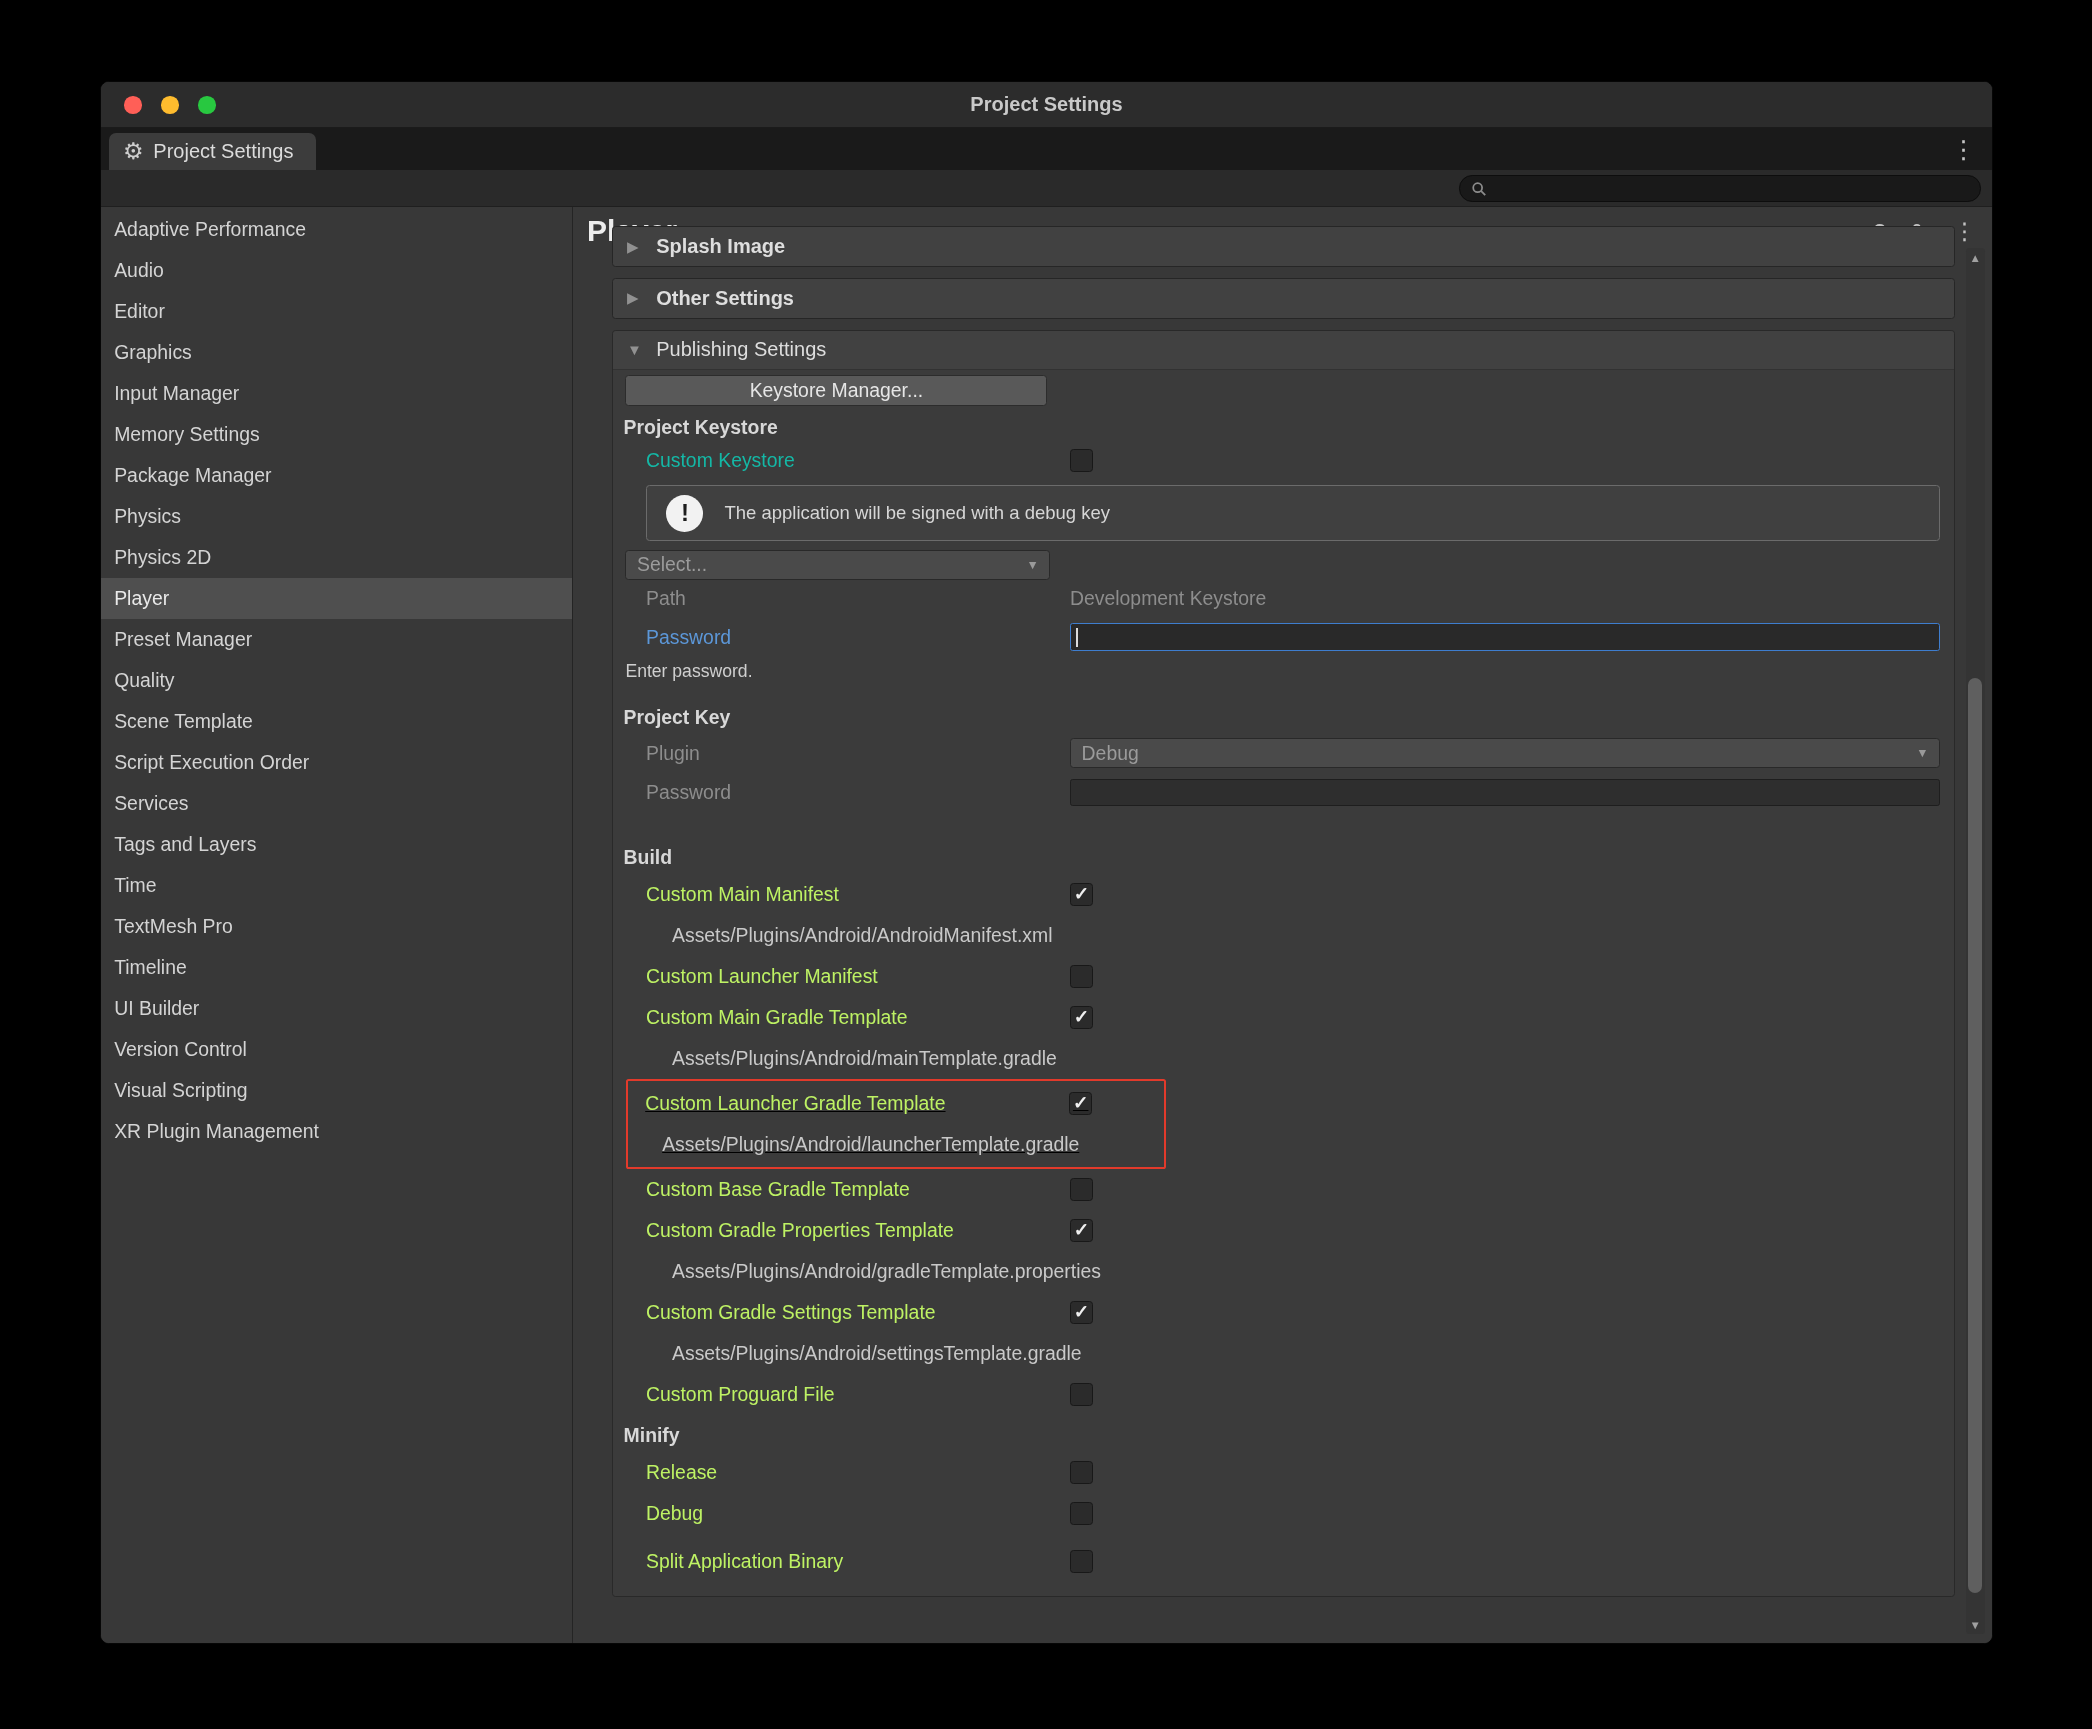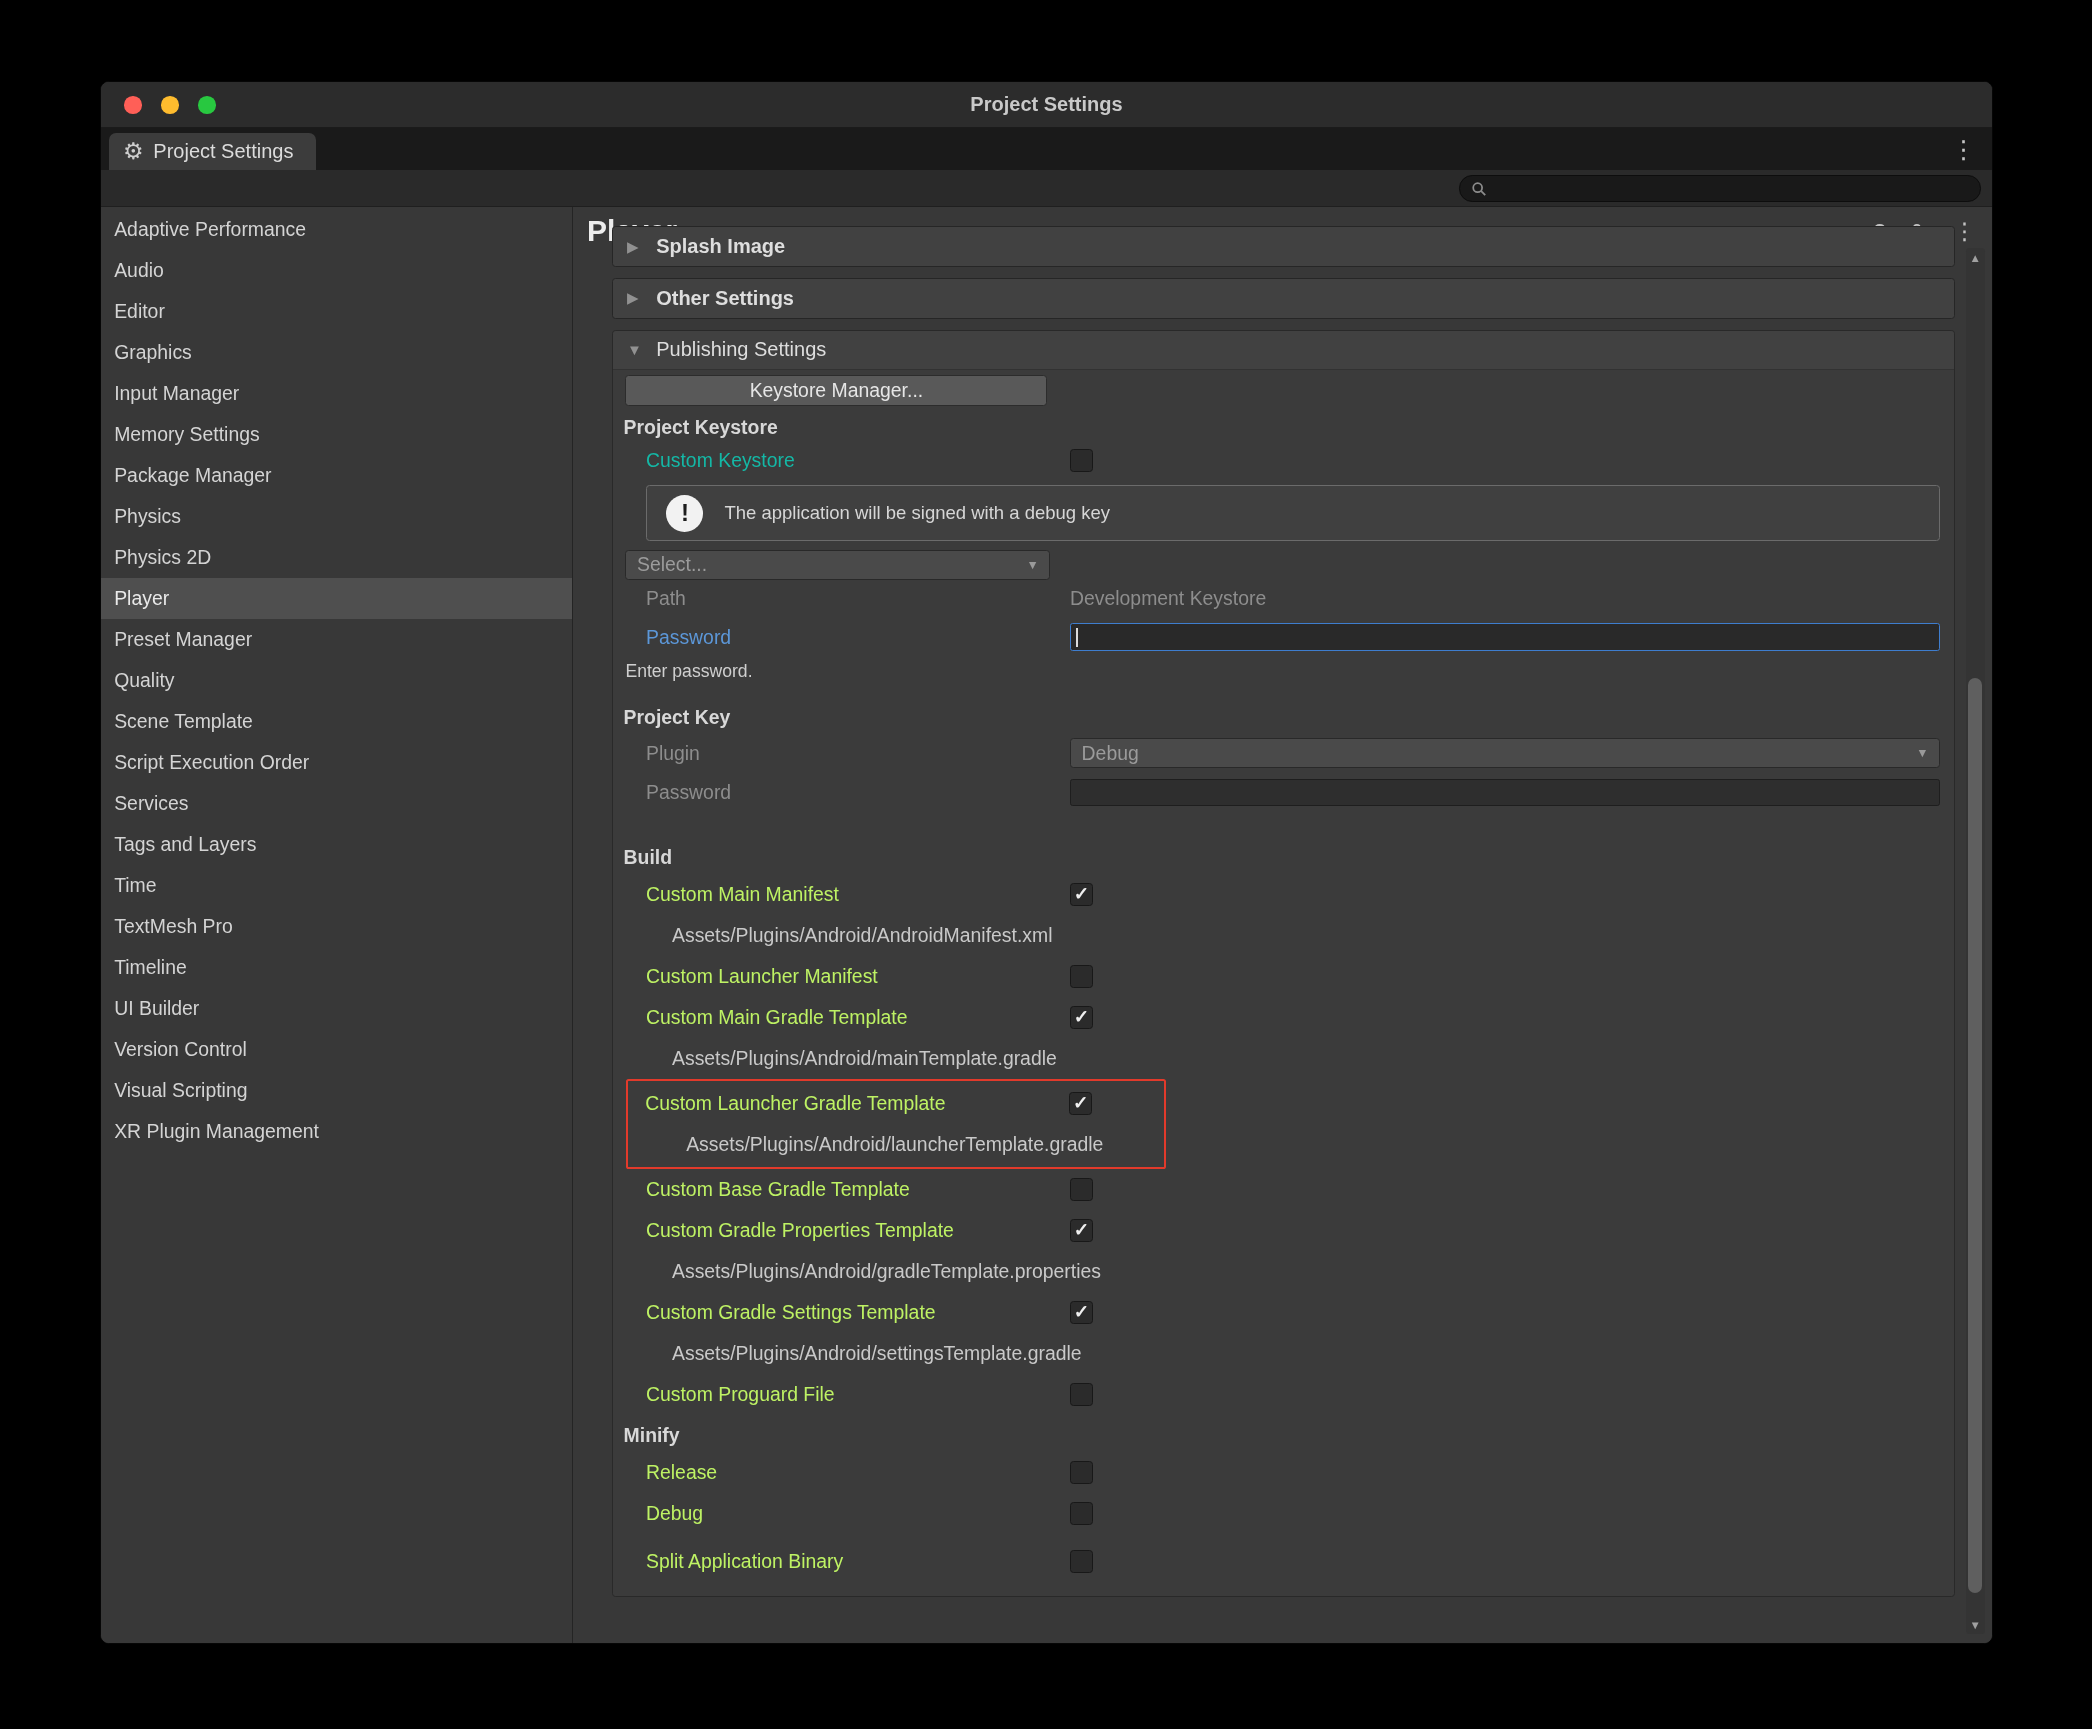--- a/index.html
+++ b/index.html
@@ -92,23 +92,23 @@
   .pwfield { height:28px; background:#292929; border:1.8px solid #3e7dce; border-radius:2.6px; position:relative; }
   .pwfield .caret { position:absolute; left:5.3px; top:3.5px; bottom:3.5px; width:1.8px; background:#dcdcdc; }
   .pwfield2 { height:26.5px; background:#2e2e2e; border:0.9px solid #1e1e1e; border-radius:2.6px; }
 
   .hint { margin-left:12.4px; height:28px; display:flex; align-items:center; font-size:17.6px; color:#cfcfcf; }
 
   .brow { display:flex; align-items:center; height:41px; }
   .brow .rlabel { margin-left:33px; width:424px; font-size:19.4px; color:#bef264; flex:0 0 auto; }
   .prow { height:41px; display:flex; align-items:center; padding-left:59px; font-size:19.4px; color:#c9c9c9; }
 
-  .hl { border:2.6px solid #e23a2b; border-radius:2.6px; margin-left:13.2px; width:540px; padding:1.8px 0; }
+  .hl { border:2.6px solid #e23a2b; border-radius:2.6px; margin-left:13.2px; width:540px; padding:1.8px 0;text-decoration:underline; }
   .hl .brow .rlabel { margin-left:17px; }
-  .hl .prow { padding-left:58px; }
+  .hl .prow { padding-left:34px; }
 
   .split-row { margin-top:7px; }
   .mt18 { margin-top:16px; }
   .mt34 { margin-top:30px; }
 
   
   .vscroll { position:absolute; top:41px; bottom:8.8px; right:7px; width:19.4px; background:#343434; border-radius:3.5px; }
   .vs-arrow { position:absolute; left:0; width:19.4px; height:19.4px; display:flex; align-items:center;
               justify-content:center; font-size:11.5px; color:#a0a0a0; }
   .vs-up { top:0; }

